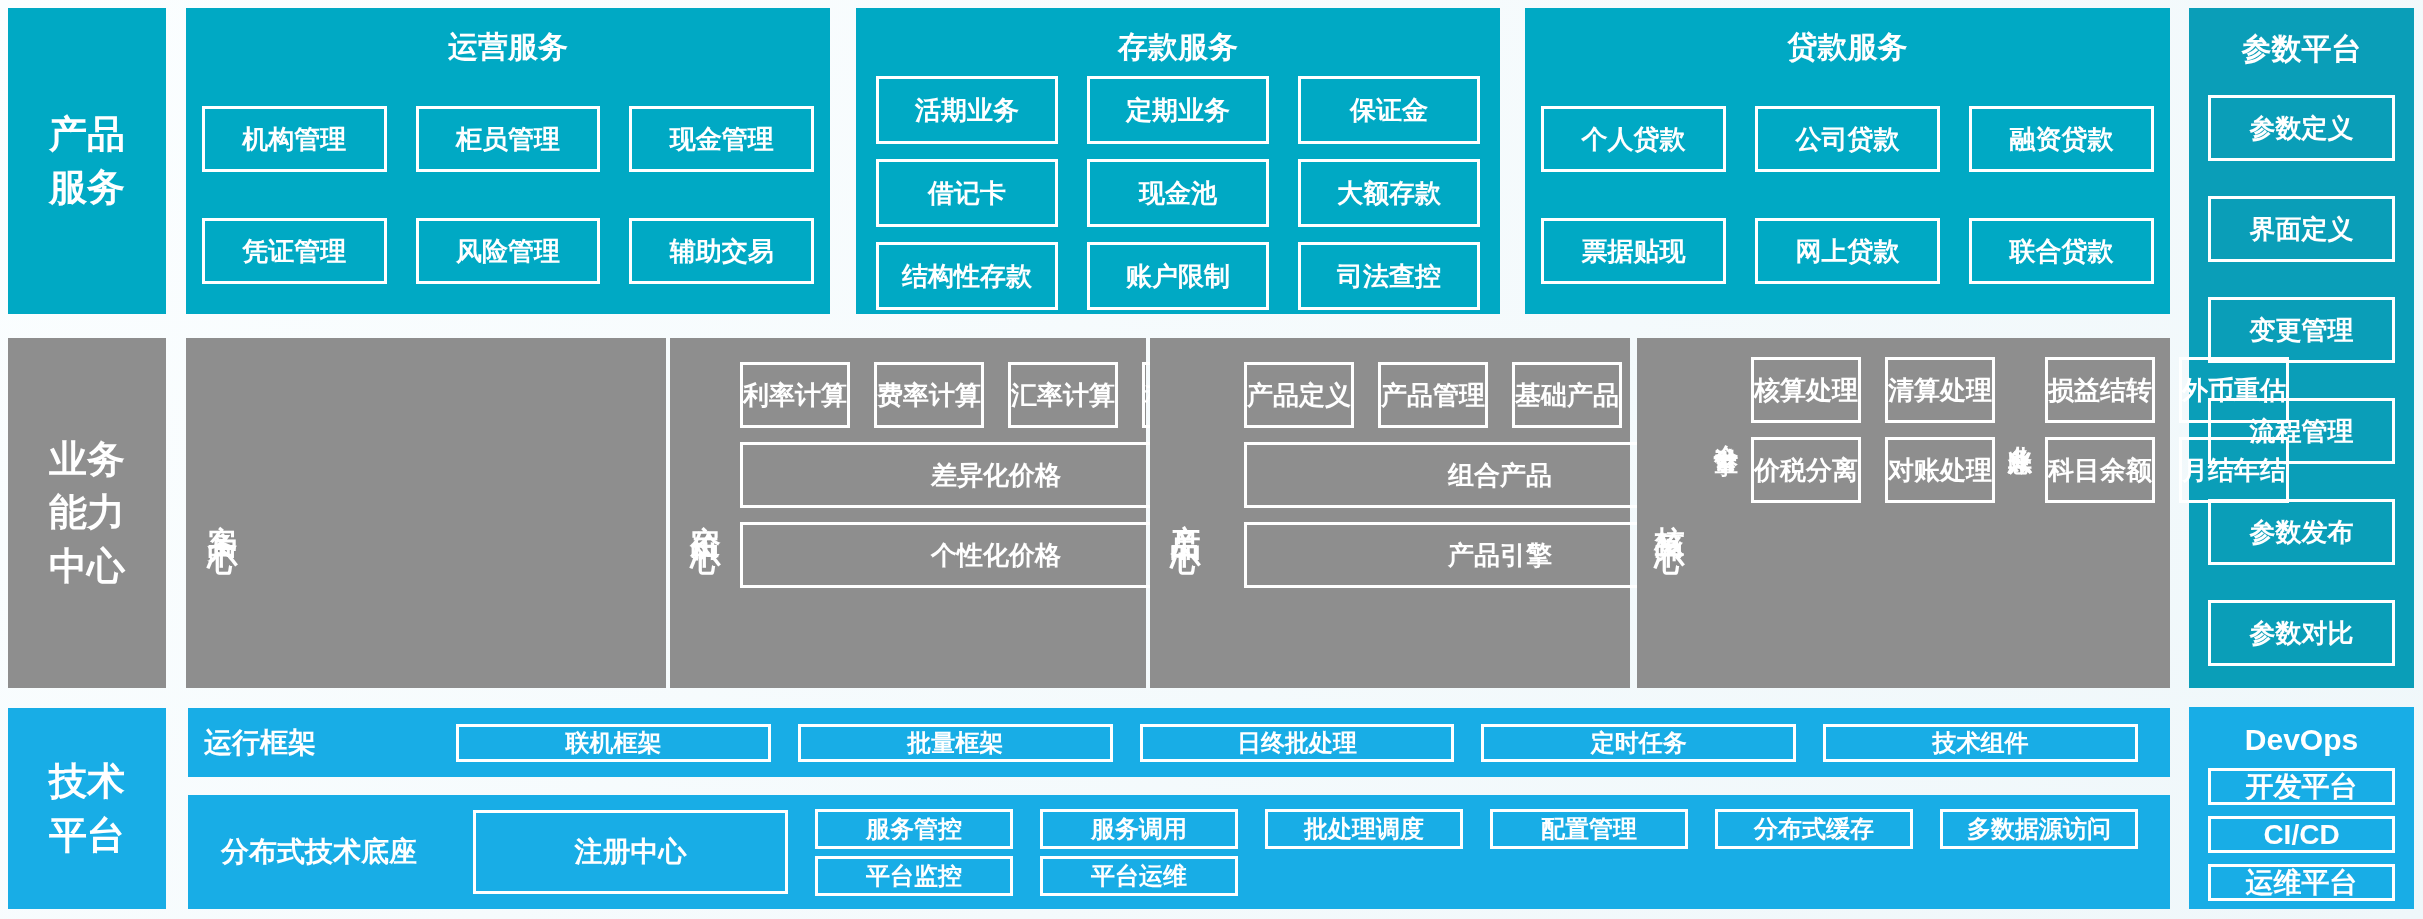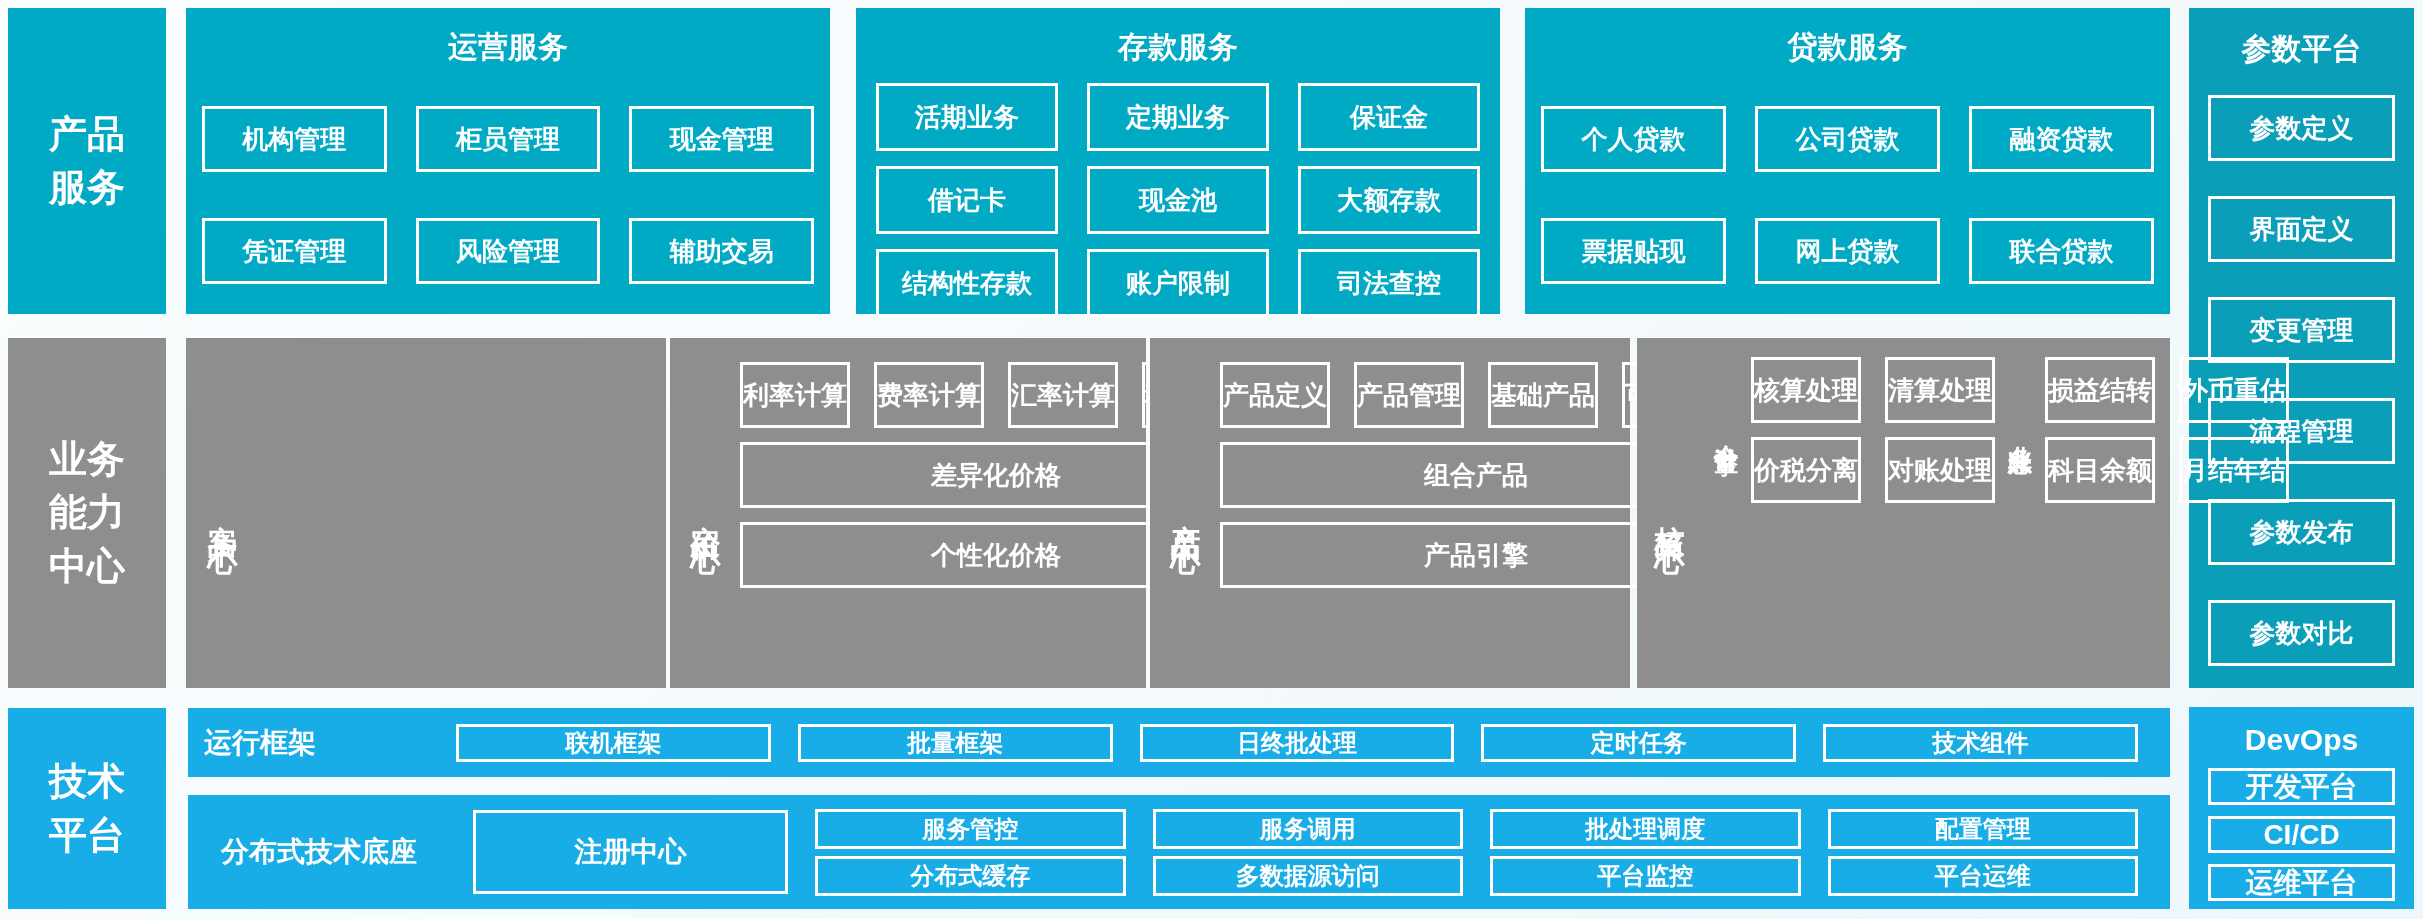--- a/index.html
+++ b/index.html
@@ -27,21 +27,21 @@
     font-size:26px;font-weight:700;color:#fff;white-space:nowrap;
     cursor:default;
   }
 
   
   .panel-title{margin-top:18px;height:42px;line-height:42px;text-align:center;
     font-size:30px;font-weight:700;}
   .grid3{display:grid;grid-template-columns:repeat(3,1fr);column-gap:29px;margin:38px 16px 0;}
   .grid3 .btn{height:66px;}
   .grid3.ops{row-gap:46px;}
-  .grid3.dep{margin:15px 20px 0;row-gap:15px;}
+  .grid3.dep{margin:8px 20px 0;row-gap:15px;}
   .grid3.dep .btn{height:68px;}
 
   
   .param-list{display:grid;row-gap:35px;margin:25px 19px 0;}
   .param-list .btn{height:66px;}
 
   
   .vlabel{position:absolute;left:0;top:0;bottom:0;display:flex;align-items:center;justify-content:center;
     writing-mode:vertical-rl;text-orientation:upright;
     font-size:30px;font-weight:700;letter-spacing:6px;}
@@ -61,21 +61,21 @@
     font-size:24px;font-weight:700;letter-spacing:2px;}
   .acct-grid{flex:1;display:grid;grid-template-columns:repeat(2,1fr);column-gap:24px;row-gap:14px;}
   .acct-grid .btn{height:66px;}
 
   
   .strip{display:flex;align-items:center;padding:0 32px 0 16px;}
   .strip-label{width:252px;flex:0 0 252px;font-size:28px;font-weight:700;}
   .strip-btns{flex:1;display:flex;gap:27px;}
   .strip-btns .btn{flex:1;height:38px;font-size:24px;}
   .registry-btn{flex:0 0 315px;height:84px;font-size:28px;}
-  .dist-grid{flex:1;margin-left:27px;display:grid;grid-template-columns:repeat(4,1fr);
+  .dist-grid{flex:1;margin-left:27px;display:grid;grid-template-columns:repeat(6,1fr);
     gap:7px 27px;}
   .dist-grid .btn{height:40px;font-size:24px;}
 
   
   .devops-title{margin-top:15px;height:36px;line-height:36px;text-align:center;
     font-size:30px;font-weight:700;}
   .devops-list{display:grid;row-gap:11px;margin:10px 19px 0;}
   .devops-list .btn{height:37px;font-size:28px;}
 </style>
 </head>
@@ -157,21 +157,21 @@
     <div class="pp-grid">
       <div class="btn">利率计算</div>
       <div class="btn">费率计算</div>
       <div class="btn">汇率计算</div>
       <div class="btn">税率计算</div>
       <div class="btn wide">差异化价格</div>
       <div class="btn wide">个性化价格</div>
     </div>
   </div>
 
-  <div class="panel gray" style="left:1150px;top:338px;width:480px;height:350px;">
+  <div class="panel gray" style="left:1150px;top:338px;width:480px;height:350px;padding-left:24px;">
     <div class="vlabel w70">产品中心</div>
     <div class="pp-grid prod">
       <div class="btn">产品定义</div>
       <div class="btn">产品管理</div>
       <div class="btn">基础产品</div>
       <div class="btn">可售产品</div>
       <div class="btn wide">组合产品</div>
       <div class="btn wide">产品引擎</div>
     </div>
   </div>

